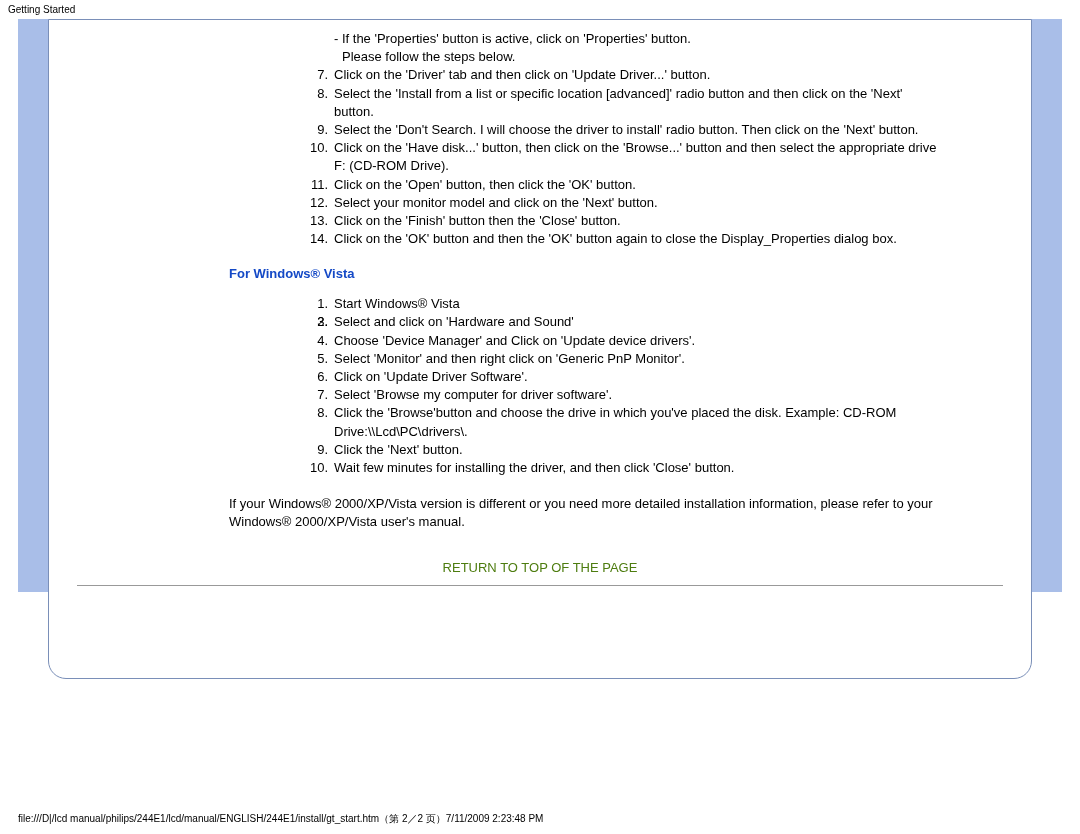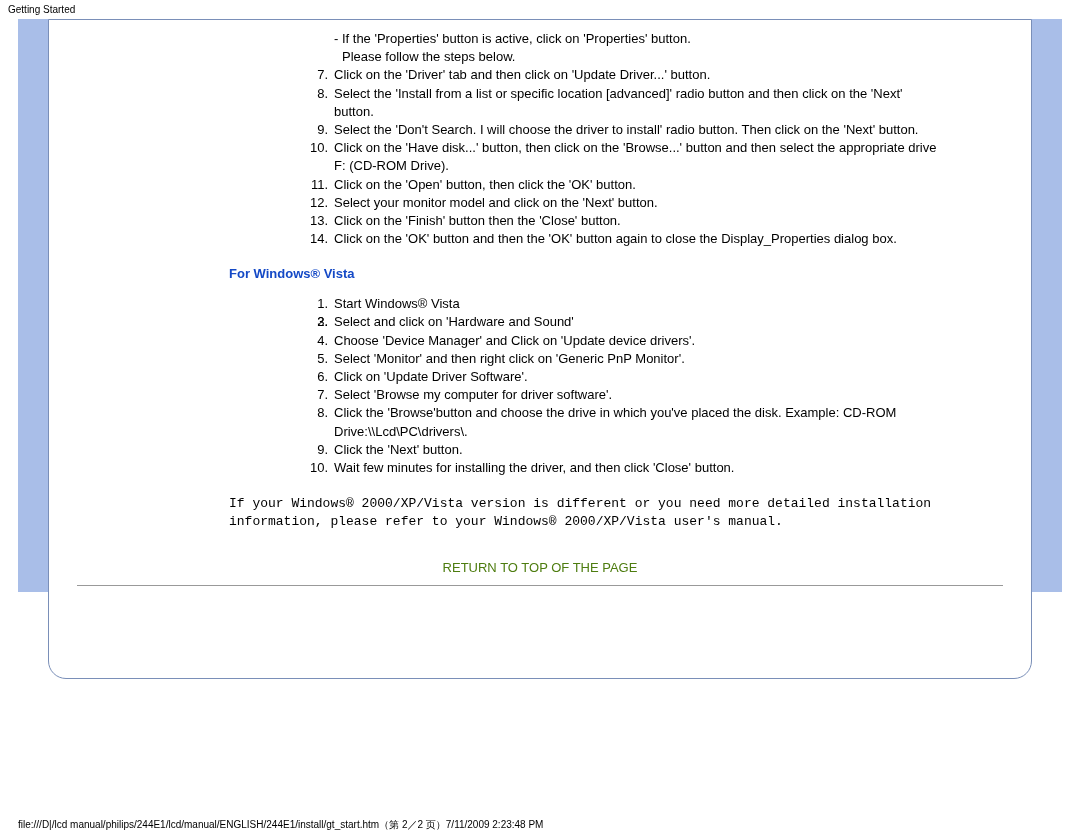--- a/index.html
+++ b/index.html
@@ -58,36 +58,35 @@
   }
   .section-title {
     color: #1449c6;
     font-weight: bold;
     font-size: 13px;
     margin: 18px 0 14px 0;
   }
   .footer-note {
     margin-top: 18px;
     line-height: 1.4;
-    font-family: Liberation Mono, monospace;
   }
   .return-link {
     color: #4d7c0f;
     text-align: center;
     margin: 28px 0 10px 0;
     font-size: 13px;
   }
   .hr-line {
     border: none;
     border-top: 1px solid #999;
     margin: 10px 28px 0 28px;
   }
   .path-label {
     position: absolute;
-    bottom: 2px;
+    bottom: 8px;
     left: 18px;
     font-size: 10px;
     color: #000;
   }
 </style>
 </head>
 <body>
 
 <div class="top-label">Getting Started</div>
 

